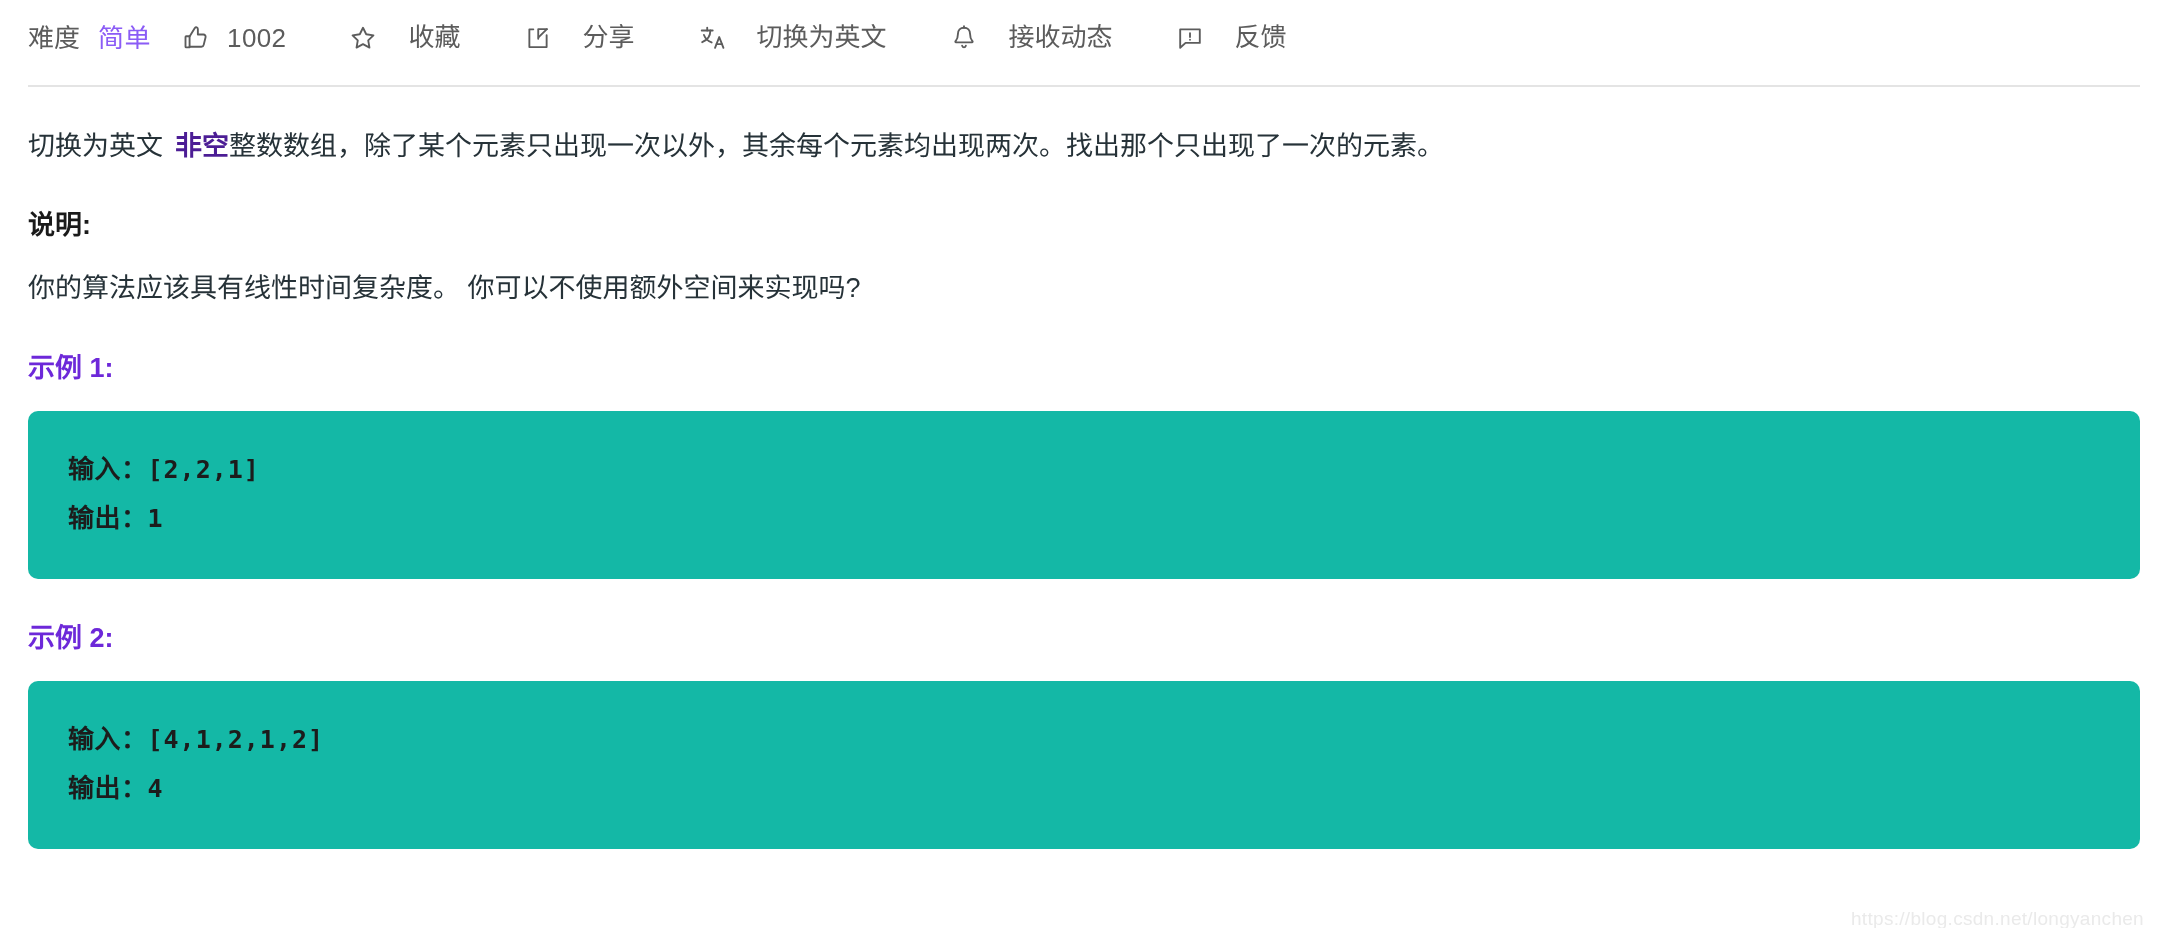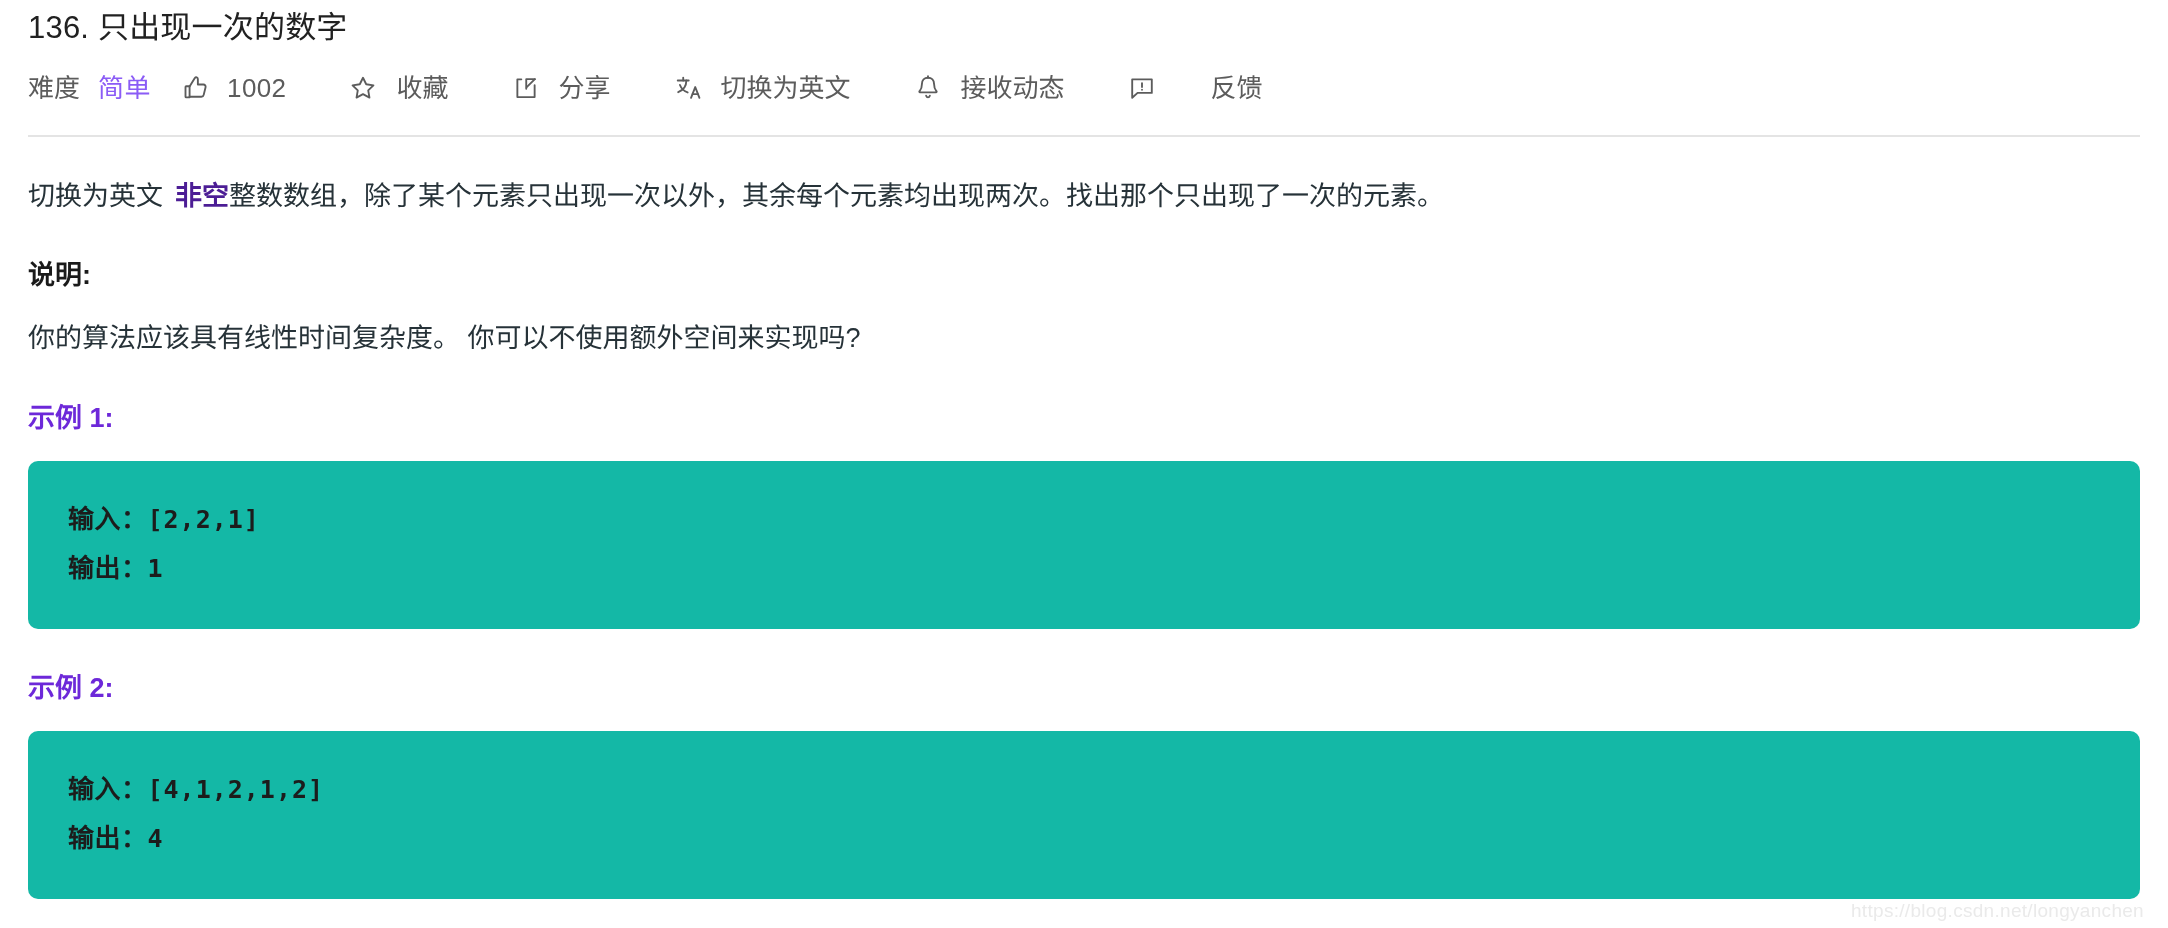--- a/index.html
+++ b/index.html
@@ -47,23 +47,23 @@
     white-space: nowrap;
   }
   .toolbar-item {
     display: flex;
     align-items: center;
     font-size: 26px;
     color: #5c5c5c;
     line-height: 1;
     margin-right: 62px;
   }
-  .toolbar-item:last-child { margin-right: 0; gap: 36px; }
-
-  .tool-label { margin-left: 2px; }
+  .toolbar-item:last-child { margin-right: 0; }
+
+  .tool-label { margin-left: 14px; font-family: Liberation Serif, serif; }
   .difficulty-group { margin-right: 30px; }
   .difficulty-label {
     color: #5c5c5c;
     font-size: 26px;
     margin-right: 18px;
   }
   .difficulty-value {
     font-size: 26px;
     letter-spacing: 0.5px;
   }
@@ -154,21 +154,20 @@
     letter-spacing: 0.3px;
     user-select: none;
     white-space: nowrap;
   }
 </style>
 </head>
 <body>
 
 <div class="page">
 
-  <h1 class="question-title">136. 只出现一次的数字</h1>
 
   <div class="toolbar">
 
     <div class="toolbar-item difficulty-group">
       <span class="difficulty-label">难度</span>
       <span class="difficulty-value" style="color:#8b5cf6">简单</span>
     </div>
 
     <div class="toolbar-item">
       <span class="ico">

